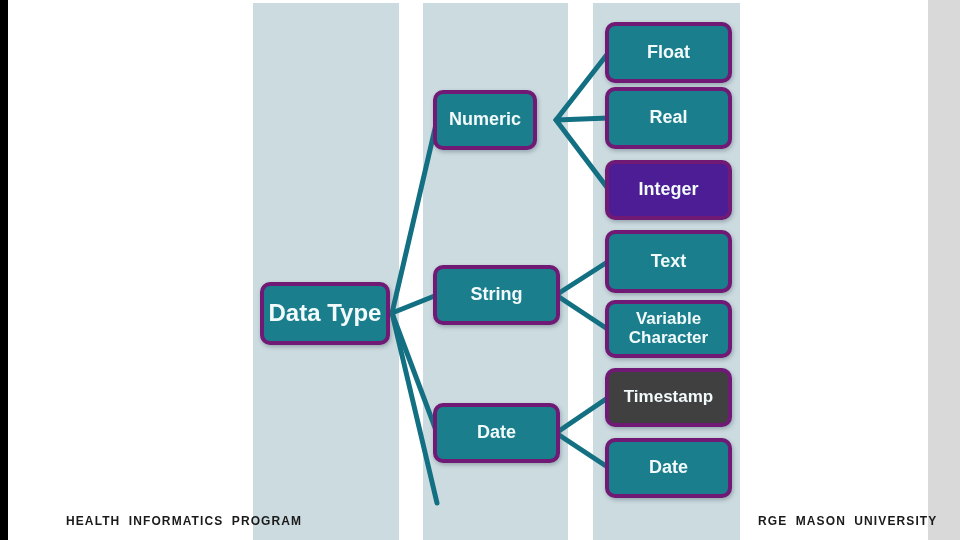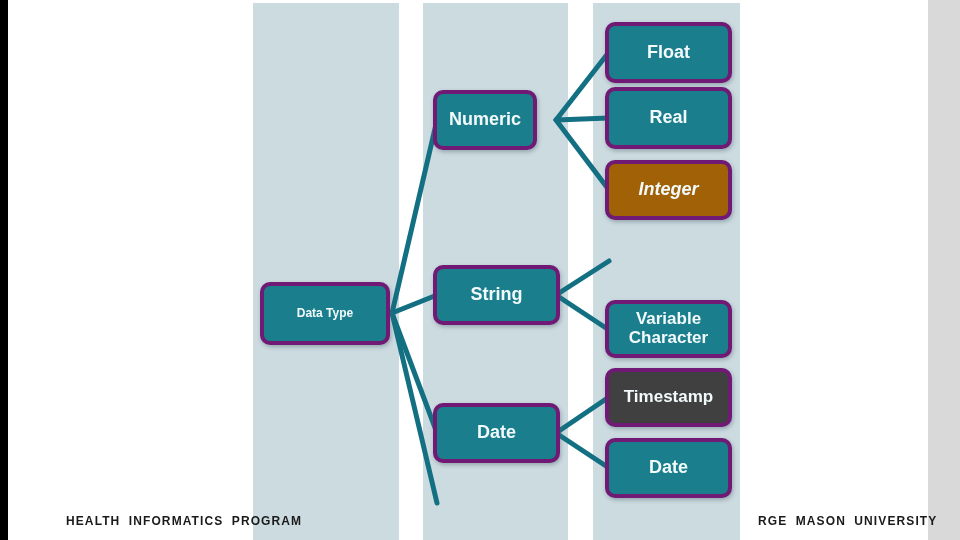--- a/index.html
+++ b/index.html
@@ -39,21 +39,21 @@
     box-shadow: 1px 2px 4px rgba(80,100,110,0.45);
     color: #f2fafb;
     font-weight: bold;
     font-size: 18px;
     display: flex;
     align-items: center;
     justify-content: center;
     text-align: center;
     line-height: 1.1;
   }
-  .node-root   { left: 260px; top: 282px; width: 130px; height: 63px; font-size: 12px; }
+  .node-root   { left: 260px; top: 282px; width: 130px; height: 63px; font-size: 24px; }
   .node-numeric{ left: 433px; top:  90px; width: 104px; height: 60px; }
   .node-string { left: 433px; top: 265px; width: 127px; height: 60px; }
   .node-date   { left: 433px; top: 403px; width: 127px; height: 60px; }
   .node-autoid { left: 433px; top: 473px; width: 127px; height: 61px; }
   .node-float  { left: 605px; top:  22px; width: 127px; height: 61px; }
   .node-real   { left: 605px; top:  87px; width: 127px; height: 62px; }
   .node-integer{ left: 605px; top: 160px; width: 127px; height: 60px; }
   .node-text   { left: 605px; top: 230px; width: 127px; height: 63px; }
   .node-varchar{ left: 605px; top: 300px; width: 127px; height: 58px; font-size: 17px; padding: 0 4px; }
   .node-tstamp { left: 605px; top: 368px; width: 127px; height: 59px; font-size: 17px; }
@@ -99,22 +99,23 @@
   </svg>
 
   <div class="node node-root" style="background: rgb(26, 126, 141);">Data Type</div>
 
   <div class="node node-numeric" style="background: rgb(26, 126, 141);">Numeric</div>
   <div class="node node-string" style="background: rgb(26, 126, 141);">String</div>
   <div class="node node-date" style="background: rgb(26, 126, 141);">Date</div>
 
   <div class="node node-float" style="background: rgb(26, 126, 141);">Float</div>
   <div class="node node-real" style="background: rgb(26, 126, 141);">Real</div>
-  <div class="node node-integer" style="background: #a16207; font-style: italic;">Integer</div>
+  <div class="node node-integer" style="background: #4c1d95;">Integer</div>
 
+  <div class="node node-text" style="background: rgb(26, 126, 141);">Text</div>
   <div class="node node-varchar" style="background: rgb(26, 126, 141);">Variable Character</div>
 
   <div class="node node-tstamp" style="background: #404040;">Timestamp</div>
   <div class="node node-dateleaf" style="background: rgb(26, 126, 141);">Date</div>
 
   <div class="footer-text footer-left">HEALTH INFORMATICS PROGRAM</div>
   <div class="footer-text footer-right">RGE MASON UNIVERSITY</div>
 
 </div>
 

